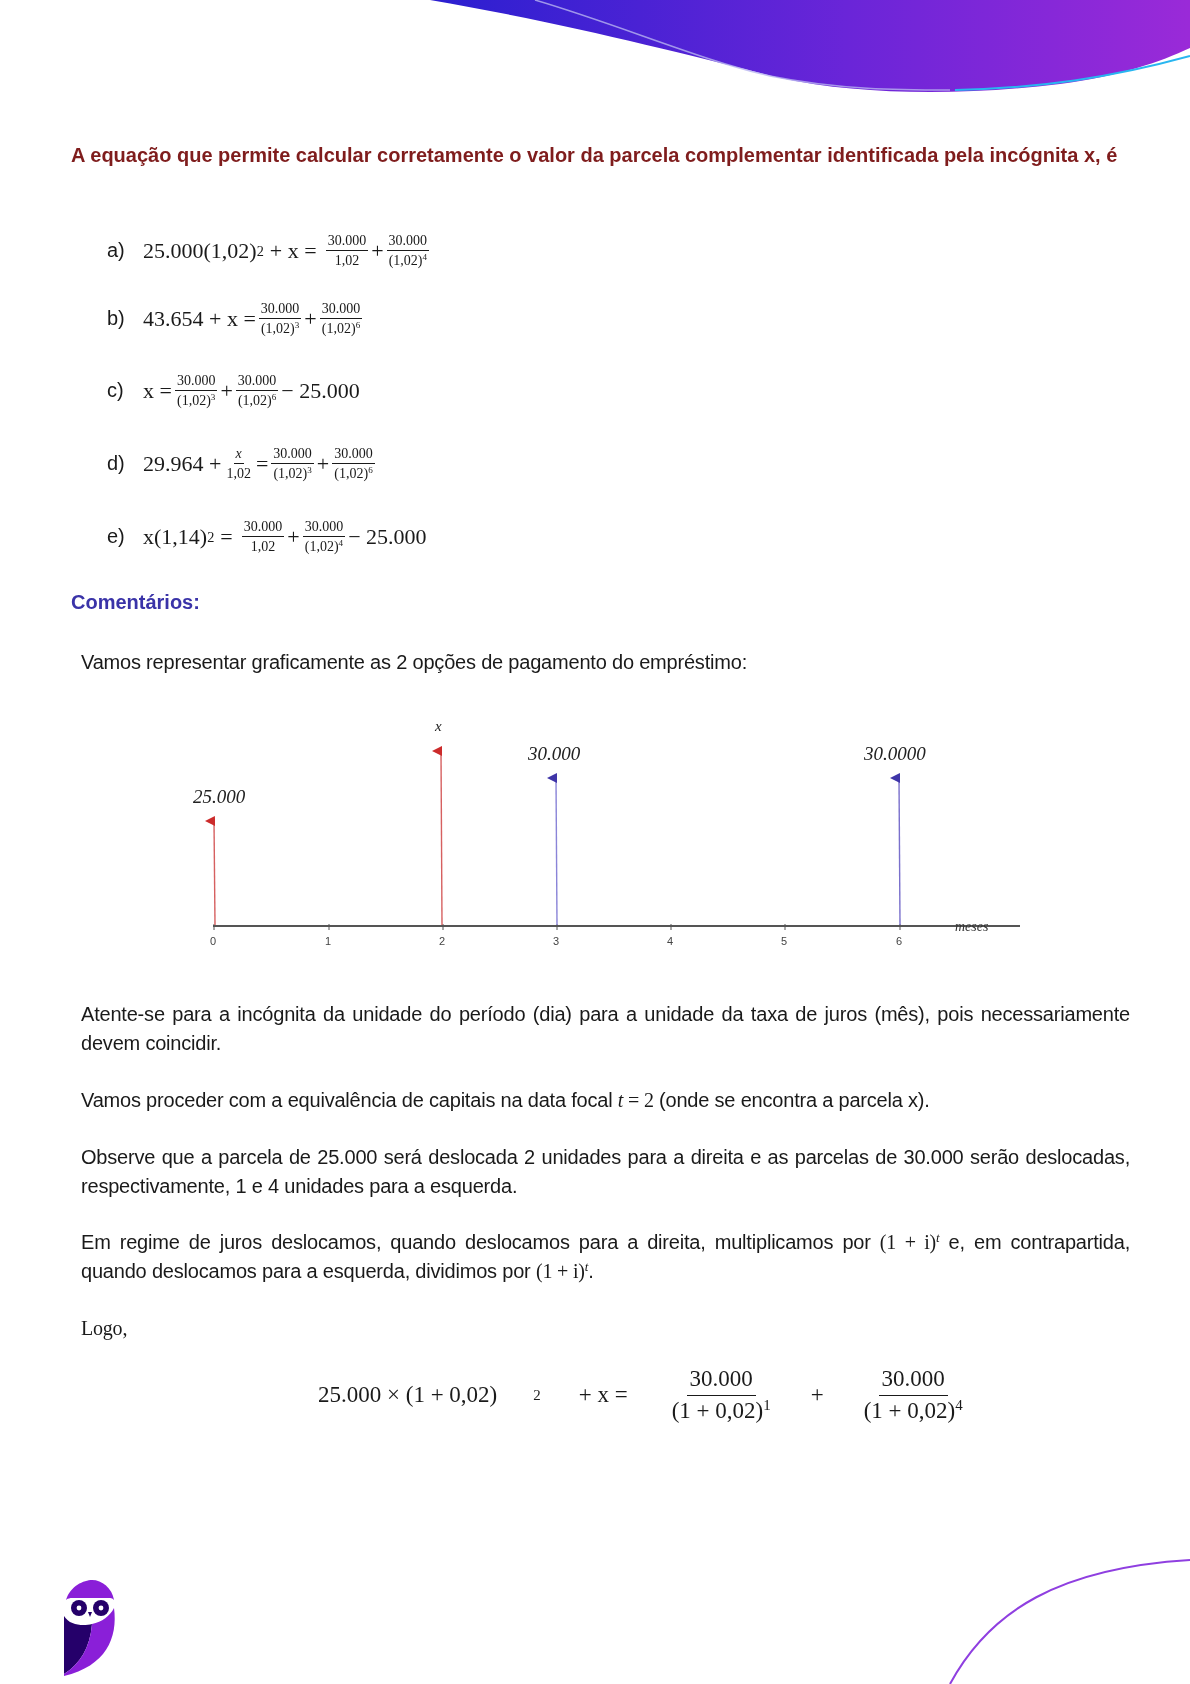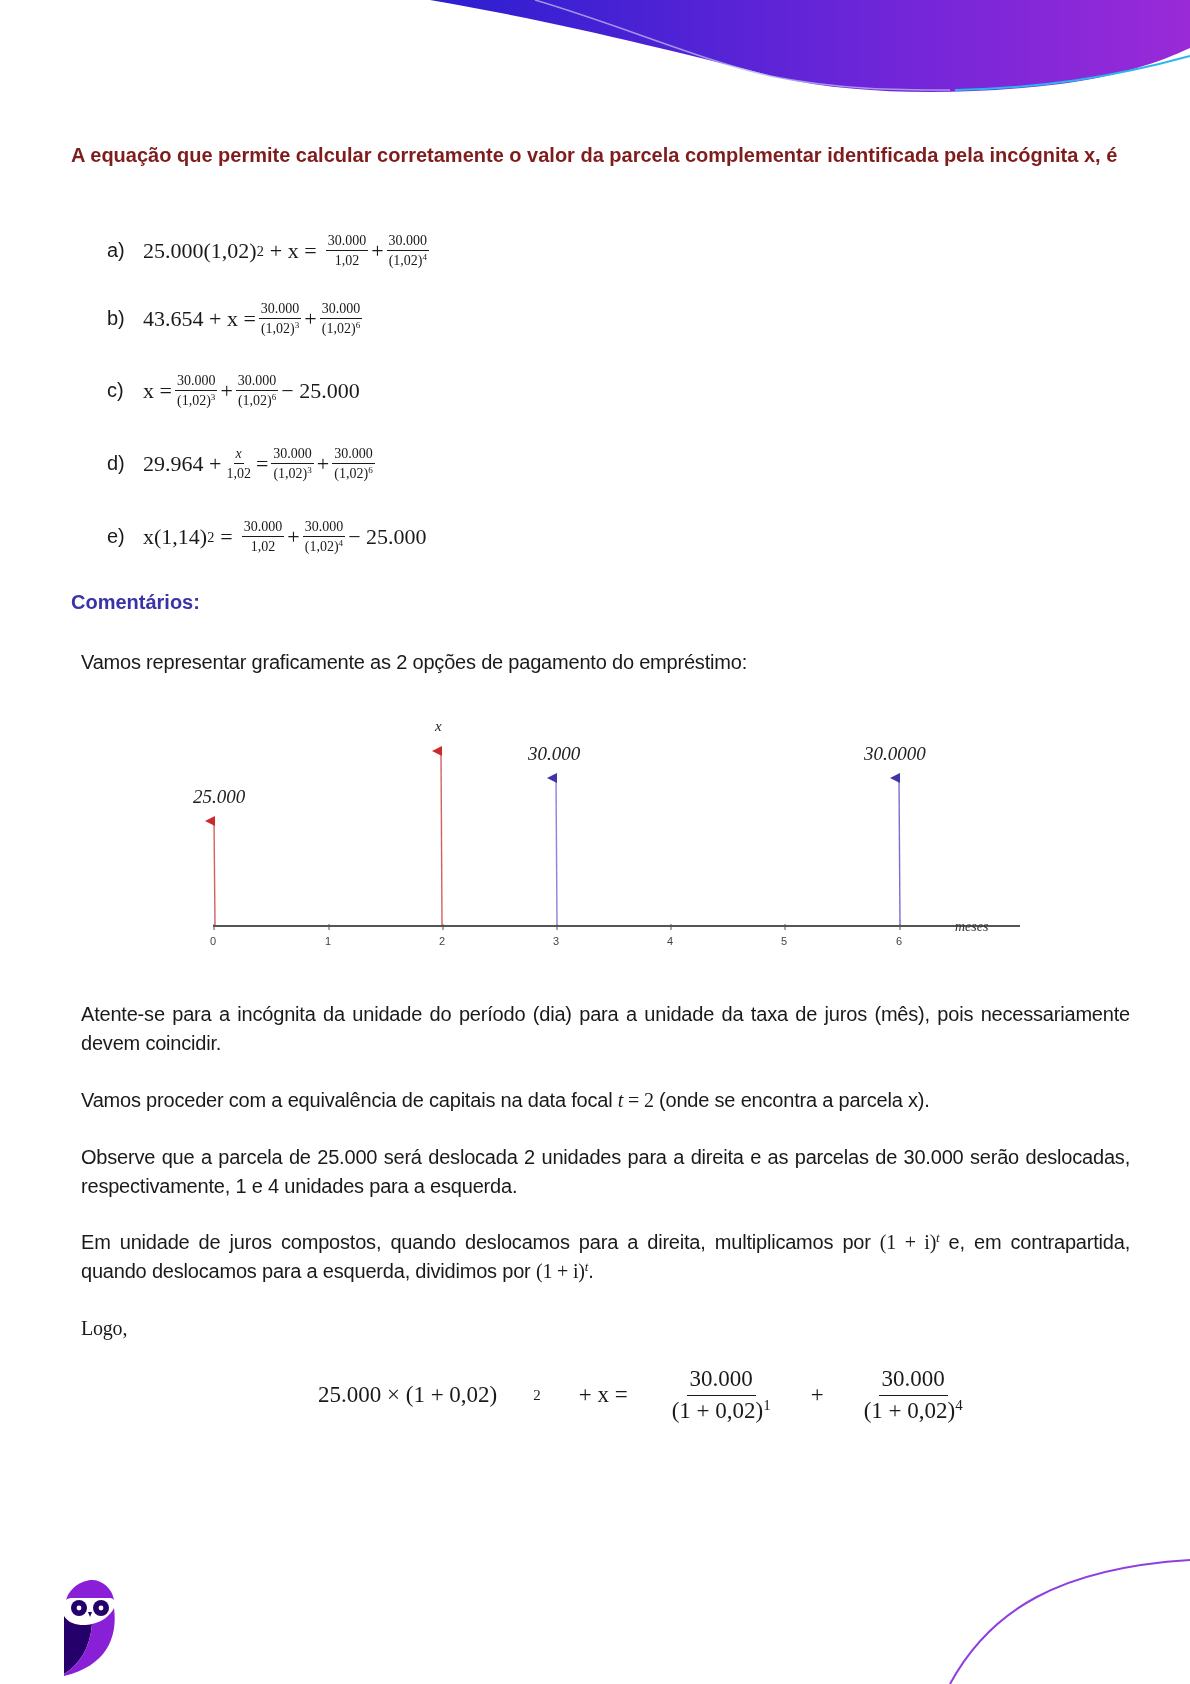--- a/index.html
+++ b/index.html
@@ -134,21 +134,21 @@
   <div class="heading">Comentários:</div>
 
   <div class="para" style="top:648px;">Vamos representar graficamente as 2 opções de pagamento do empréstimo:</div>
 
   <div class="para" style="top:1000px;">Atente-se para a incógnita da unidade do período (dia) para a unidade da taxa de juros (mês), pois necessariamente devem coincidir.</div>
 
   <div class="para" style="top:1086px;"><span>Vamos proceder com a equivalência de capitais na data focal </span><span class="m mi">t</span><span class="m"> = 2</span><span> (onde se encontra a parcela x).</span></div>
 
   <div class="para" style="top:1143px;">Observe que a parcela de 25.000 será deslocada 2 unidades para a direita e as parcelas de 30.000 serão deslocadas, respectivamente, 1 e 4 unidades para a esquerda.</div>
 
-  <div class="para" style="top:1228px;"><span>Em unidade de juros compostos, quando deslocamos para a direita, multiplicamos por </span><span class="m">(1 + i)</span><sup class="m mi">t</sup><span> e, em contrapartida, quando deslocamos para a esquerda, dividimos por </span><span class="m">(1 + i)</span><sup class="m mi">t</sup><span>.</span></div>
+  <div class="para" style="top:1228px;"><span>Em regime de juros deslocamos, quando deslocamos para a direita, multiplicamos por </span><span class="m">(1 + i)</span><sup class="m mi">t</sup><span> e, em contrapartida, quando deslocamos para a esquerda, dividimos por </span><span class="m">(1 + i)</span><sup class="m mi">t</sup><span>.</span></div>
 
   <div class="para" style="top:1314px;font-family:Liberation Serif, serif;">Logo,</div>
 </div>
 
 <svg class="chart" width="840" height="250" viewBox="0 0 840 250">
   <defs>
     <marker id="arR" markerWidth="10" markerHeight="10" refX="5" refY="9" orient="auto" markerUnits="userSpaceOnUse">
         <path d="M0 10 L5 0 L10 10 Z" fill="#cc2b2b"></path>
       </marker>
     <marker id="arB" markerWidth="10" markerHeight="10" refX="5" refY="9" orient="auto" markerUnits="userSpaceOnUse">

